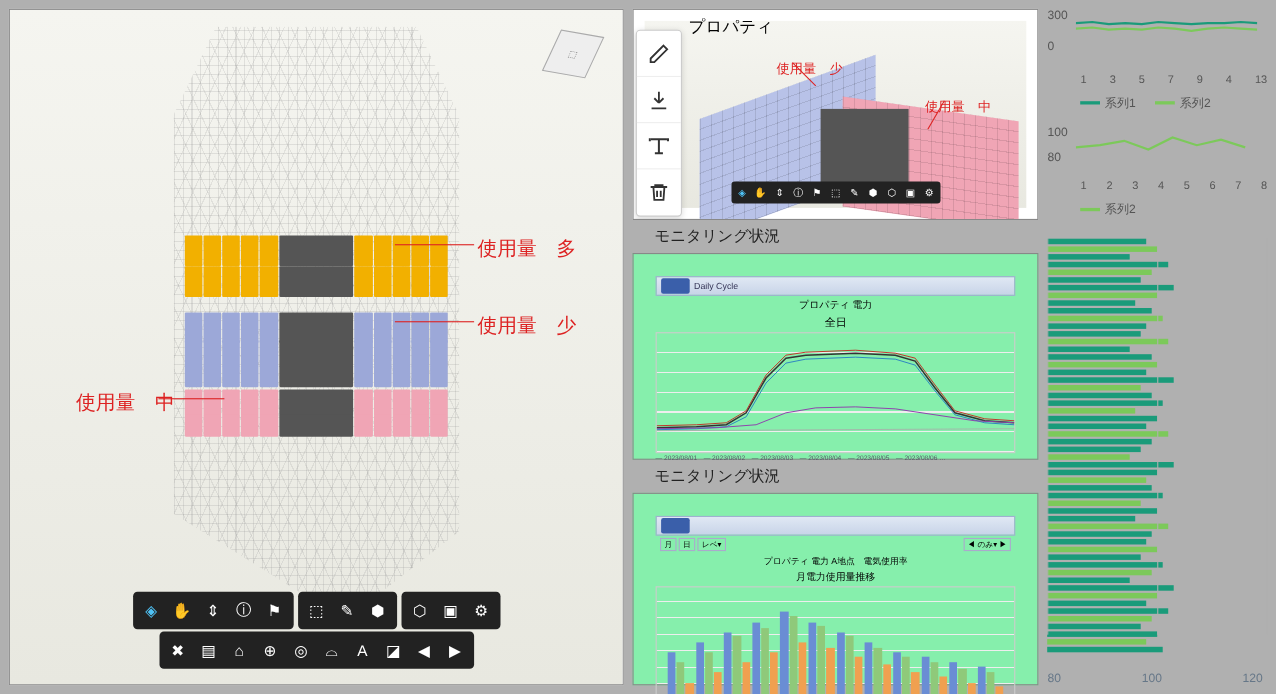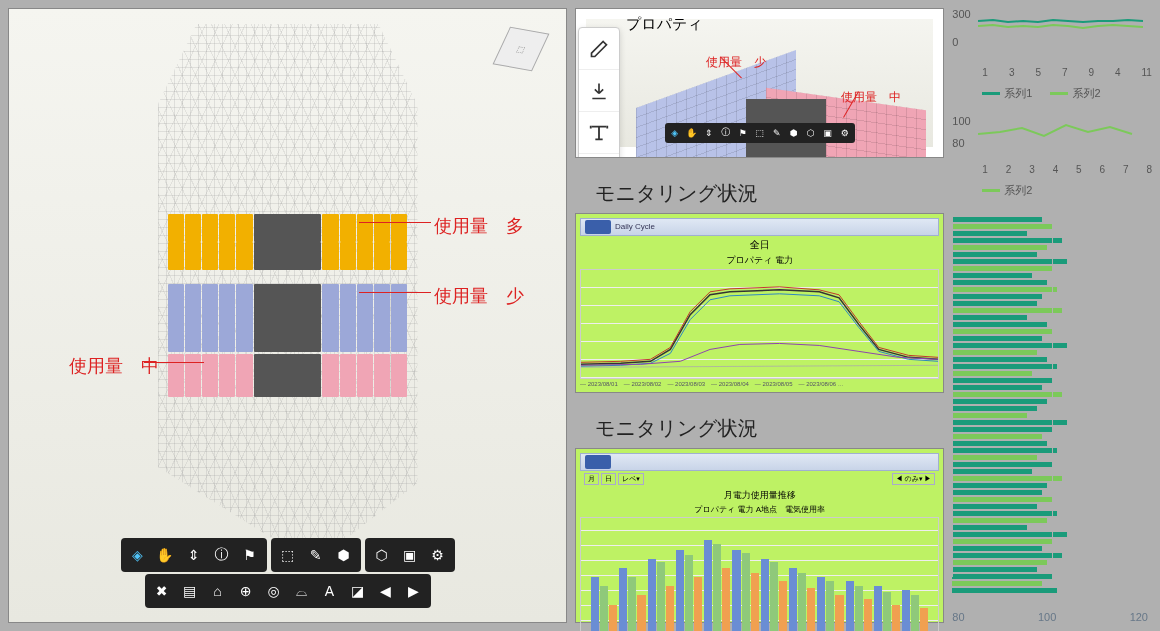--- a/index.html
+++ b/index.html
@@ -234,30 +234,29 @@
     transform: translateX(-50%);
     background: #222;
     border-radius: 3px;
     display: flex;
     padding: 2px;
     gap: 1px;
   }
   .mini-toolbar .tool-btn { width: 16px; height: 16px; font-size: 9px; }
 
   .monitor-title {
-    font-size: 20px;
+    font-size: 14px;
     font-weight: 500;
     padding-left: 20px;
     color: #222;
-    margin-top: 16px;
   }
   .chart-panel {
-    background: #bef264;
+    background: #86efac;
     border: 1px solid #888;
-    padding: 4px;
+    padding: 20px;
     height: 188px;
     position: relative;
   }
   .chart-header {
     background: linear-gradient(#e0e8f4, #c8d4e8);
     border: 1px solid #a0b0d0;
     height: 18px;
     display: flex;
     align-items: center;
     font-size: 8px;
@@ -550,22 +549,22 @@
         </div>
       </div>
     </div>
 
     <div class="monitor-title">モニタリング状況</div>
     <div class="chart-panel">
       <div class="chart-header">
         <div class="chart-logo"></div>
         <span>Daily Cycle</span>
       </div>
+      <div class="chart-title-inner" style="font-size:9px;">プロパティ 電力</div>
       <div class="chart-title-inner">全日</div>
-      <div class="chart-title-inner" style="font-size:9px;">プロパティ 電力</div>
       <div class="line-chart-area">
         <svg viewBox="0 0 360 110" preserveAspectRatio="none">
           <path d="M0,95 L40,94 L70,92 L90,80 L110,45 L130,25 L150,22 L200,20 L240,22 L260,28 L280,55 L300,80 L330,88 L360,90" stroke="#333" stroke-width="1.5" fill="none"></path>
           <path d="M0,93 L40,92 L70,90 L90,78 L110,42 L130,22 L150,19 L200,17 L240,20 L260,25 L280,52 L300,78 L330,86 L360,88" stroke="#c0392b" stroke-width="1" fill="none"></path>
           <path d="M0,97 L40,96 L70,94 L90,84 L110,50 L130,30 L150,26 L200,24 L240,26 L260,32 L280,58 L300,82 L330,90 L360,92" stroke="#2e86c1" stroke-width="1" fill="none"></path>
           <path d="M0,96 L60,95 L100,92 L130,80 L160,75 L200,74 L240,76 L280,82 L320,88 L360,90" stroke="#8e44ad" stroke-width="1" fill="none"></path>
           <path d="M0,98 L360,96" stroke="#aaa" stroke-width="0.8" fill="none"></path>
         </svg>
       </div>
       <div class="chart-legend-small">— 2023/08/01　— 2023/08/02　— 2023/08/03　— 2023/08/04　— 2023/08/05　— 2023/08/06 …</div>
@@ -576,22 +575,22 @@
       <div class="chart-header">
         <div class="chart-logo"></div>
       </div>
       <div style="display:flex; gap:2px; font-size:7px; padding:2px 4px;">
         <span style="border:1px solid #aac; padding:0 3px;">月</span>
         <span style="border:1px solid #aac; padding:0 3px;">日</span>
         <span style="border:1px solid #aac; padding:0 3px;">レベ▾</span>
         <span style="flex:1"></span>
         <span style="border:1px solid #aac; padding:0 3px;">◀ のみ▾ ▶</span>
       </div>
+      <div class="chart-title-inner" style="font-size:8px;">プロパティ 電力 A地点　電気使用率</div>
       <div class="chart-title-inner" style="font-size:9px;">月電力使用量推移</div>
-      <div class="chart-title-inner" style="font-size:8px;">プロパティ 電力 A地点　電気使用率</div>
       <div class="bar-chart-area" id="bar-chart-2">
           <div class="bar-group">
             <div class="bar c1" style="height: 50%;"></div>
             <div class="bar c2" style="height: 41.6667%;"></div>
             <div class="bar c3" style="height: 25%;"></div>
           </div>
           <div class="bar-group">
             <div class="bar c1" style="height: 58.3333%;"></div>
             <div class="bar c2" style="height: 50%;"></div>
             <div class="bar c3" style="height: 33.3333%;"></div>
@@ -661,21 +660,21 @@
         <path d="M0,8 L15,7 L30,9 L45,8 L60,9 L75,7 L90,8 L105,9 L120,8 L135,8 L150,7 L165,8" stroke="#1a9b7a" stroke-width="2" fill="none"></path>
         <path d="M0,13 L15,12 L30,14 L45,13 L60,14 L75,12 L90,13 L105,15 L120,13 L135,12 L150,13 L165,14" stroke="#7cc95a" stroke-width="2" fill="none"></path>
       </svg>
       <div class="x-labels">
         <span>1</span>
         <span>3</span>
         <span>5</span>
         <span>7</span>
         <span>9</span>
         <span>4</span>
-        <span>11</span>
+        <span>13</span>
       </div>
     </div>
     <div class="spark-legend">
       <span>
           <i class="swatch sw-dark"></i>
           <span>系列1</span>
         </span>
       <span>
           <i class="swatch sw-light"></i>
           <span>系列2</span>

